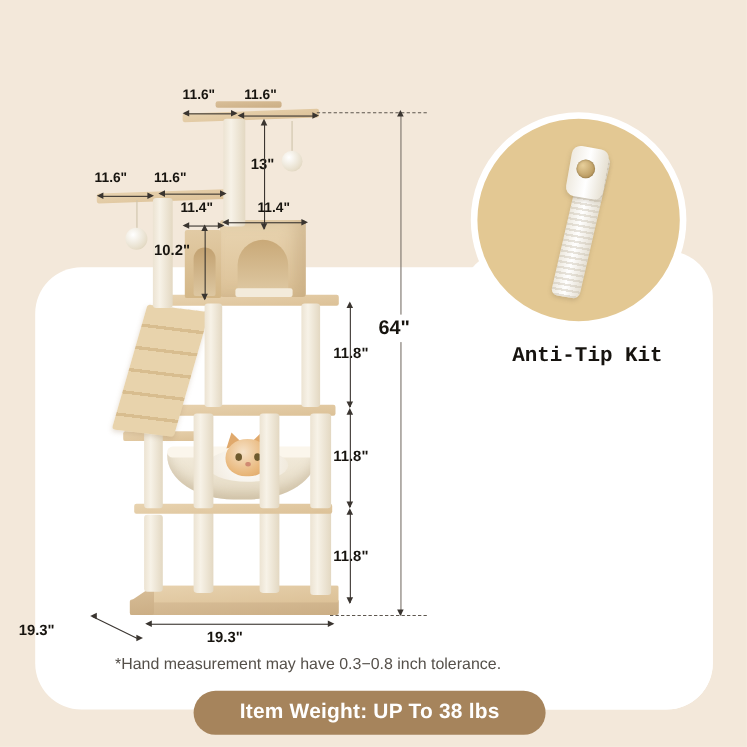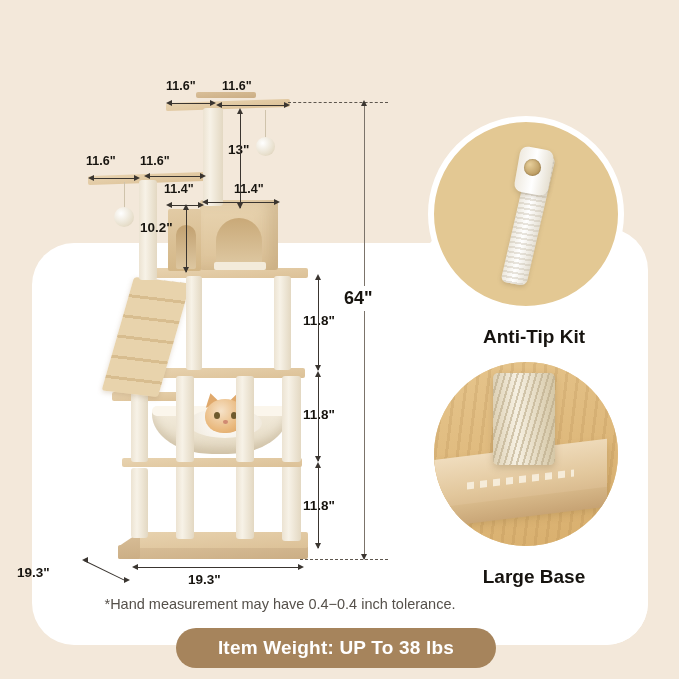--- a/index.html
+++ b/index.html
@@ -309,39 +309,28 @@
     <div class="hline" style="left:84px;top:490px;width:46px;transform:rotate(26deg);transform-origin:left center;"></div>
     <div class="arr arr-l" style="left:82px;top:487px;"></div>
     <div class="arr arr-r" style="left:124px;top:507px;"></div>
 
     <div class="dim-label" style="left:188px;top:502px;">19.3"</div>
     <div class="hline" style="left:134px;top:497px;width:168px;"></div>
     <div class="arr arr-l" style="left:132px;top:494px;"></div>
     <div class="arr arr-r" style="left:298px;top:494px;"></div>
   </div>
 
-  <div class="feature" style="left:428px;top:116px;">
+  <div class="feature" style="left:428px;top:102px;font-family:Liberation Mono, monospace;">
     <div class="circle">
       <div class="strap"></div>
       <div class="strap-tab"></div>
       <div class="screw"></div>
     </div>
     <div class="feature-label">Anti-Tip Kit</div>
   </div>
 
-  <div class="feature" style="left:428px;top:356px;">
-    <div class="circle">
-      <div class="base-bg"></div>
-      <div class="base-grain"></div>
-      <div class="base-board"></div>
-      <div class="base-edge"></div>
-      <div class="base-notch"></div>
-      <div class="sisal-post-art"></div>
-    </div>
-    <div class="feature-label">Large Base</div>
-  </div>
-
-  <div class="note">*Hand measurement may have 0.4−0.4 inch tolerance.</div>
+
+  <div class="note">*Hand measurement may have 0.3−0.8 inch tolerance.</div>
   <div class="banner">
     <span>Item Weight: UP To 38 lbs</span>
   </div>
 
 </div>
 
 </body></html>

